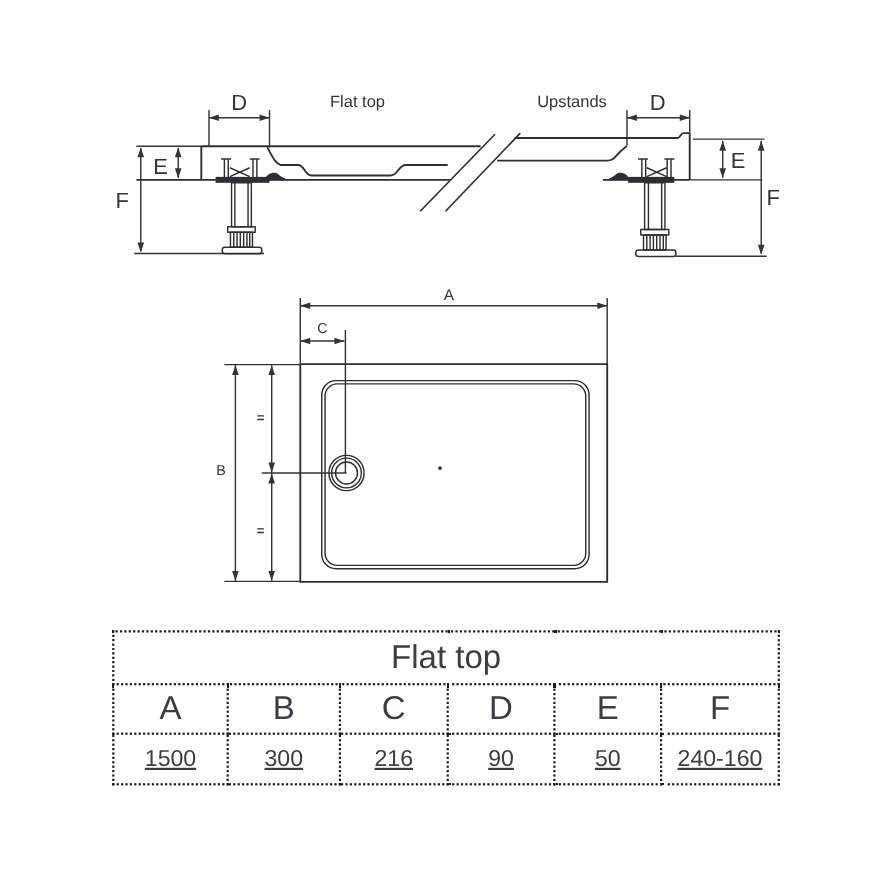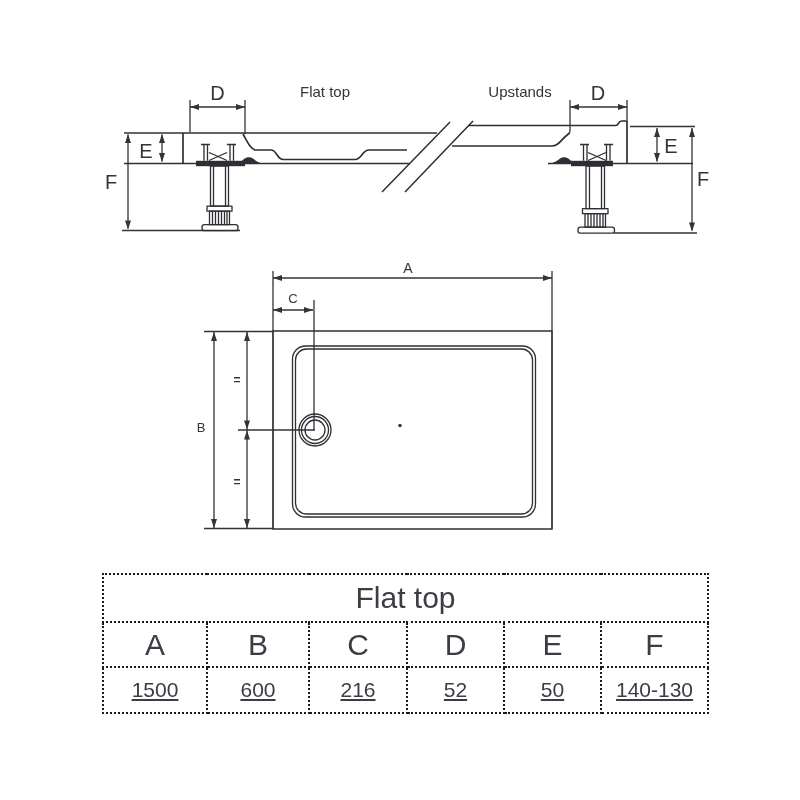--- a/index.html
+++ b/index.html
@@ -189,23 +189,23 @@
     <tr class="letter-row">
       <td>A</td>
       <td>B</td>
       <td>C</td>
       <td>D</td>
       <td>E</td>
       <td>F</td>
     </tr>
     <tr class="value-row">
       <td>1500</td>
-      <td>600</td>
+      <td>300</td>
       <td>216</td>
-      <td>52</td>
+      <td>90</td>
       <td>50</td>
-      <td>140-130</td>
+      <td>240-160</td>
     </tr>
   </tbody>
 </table>
 
 
 
 
 </body></html>

